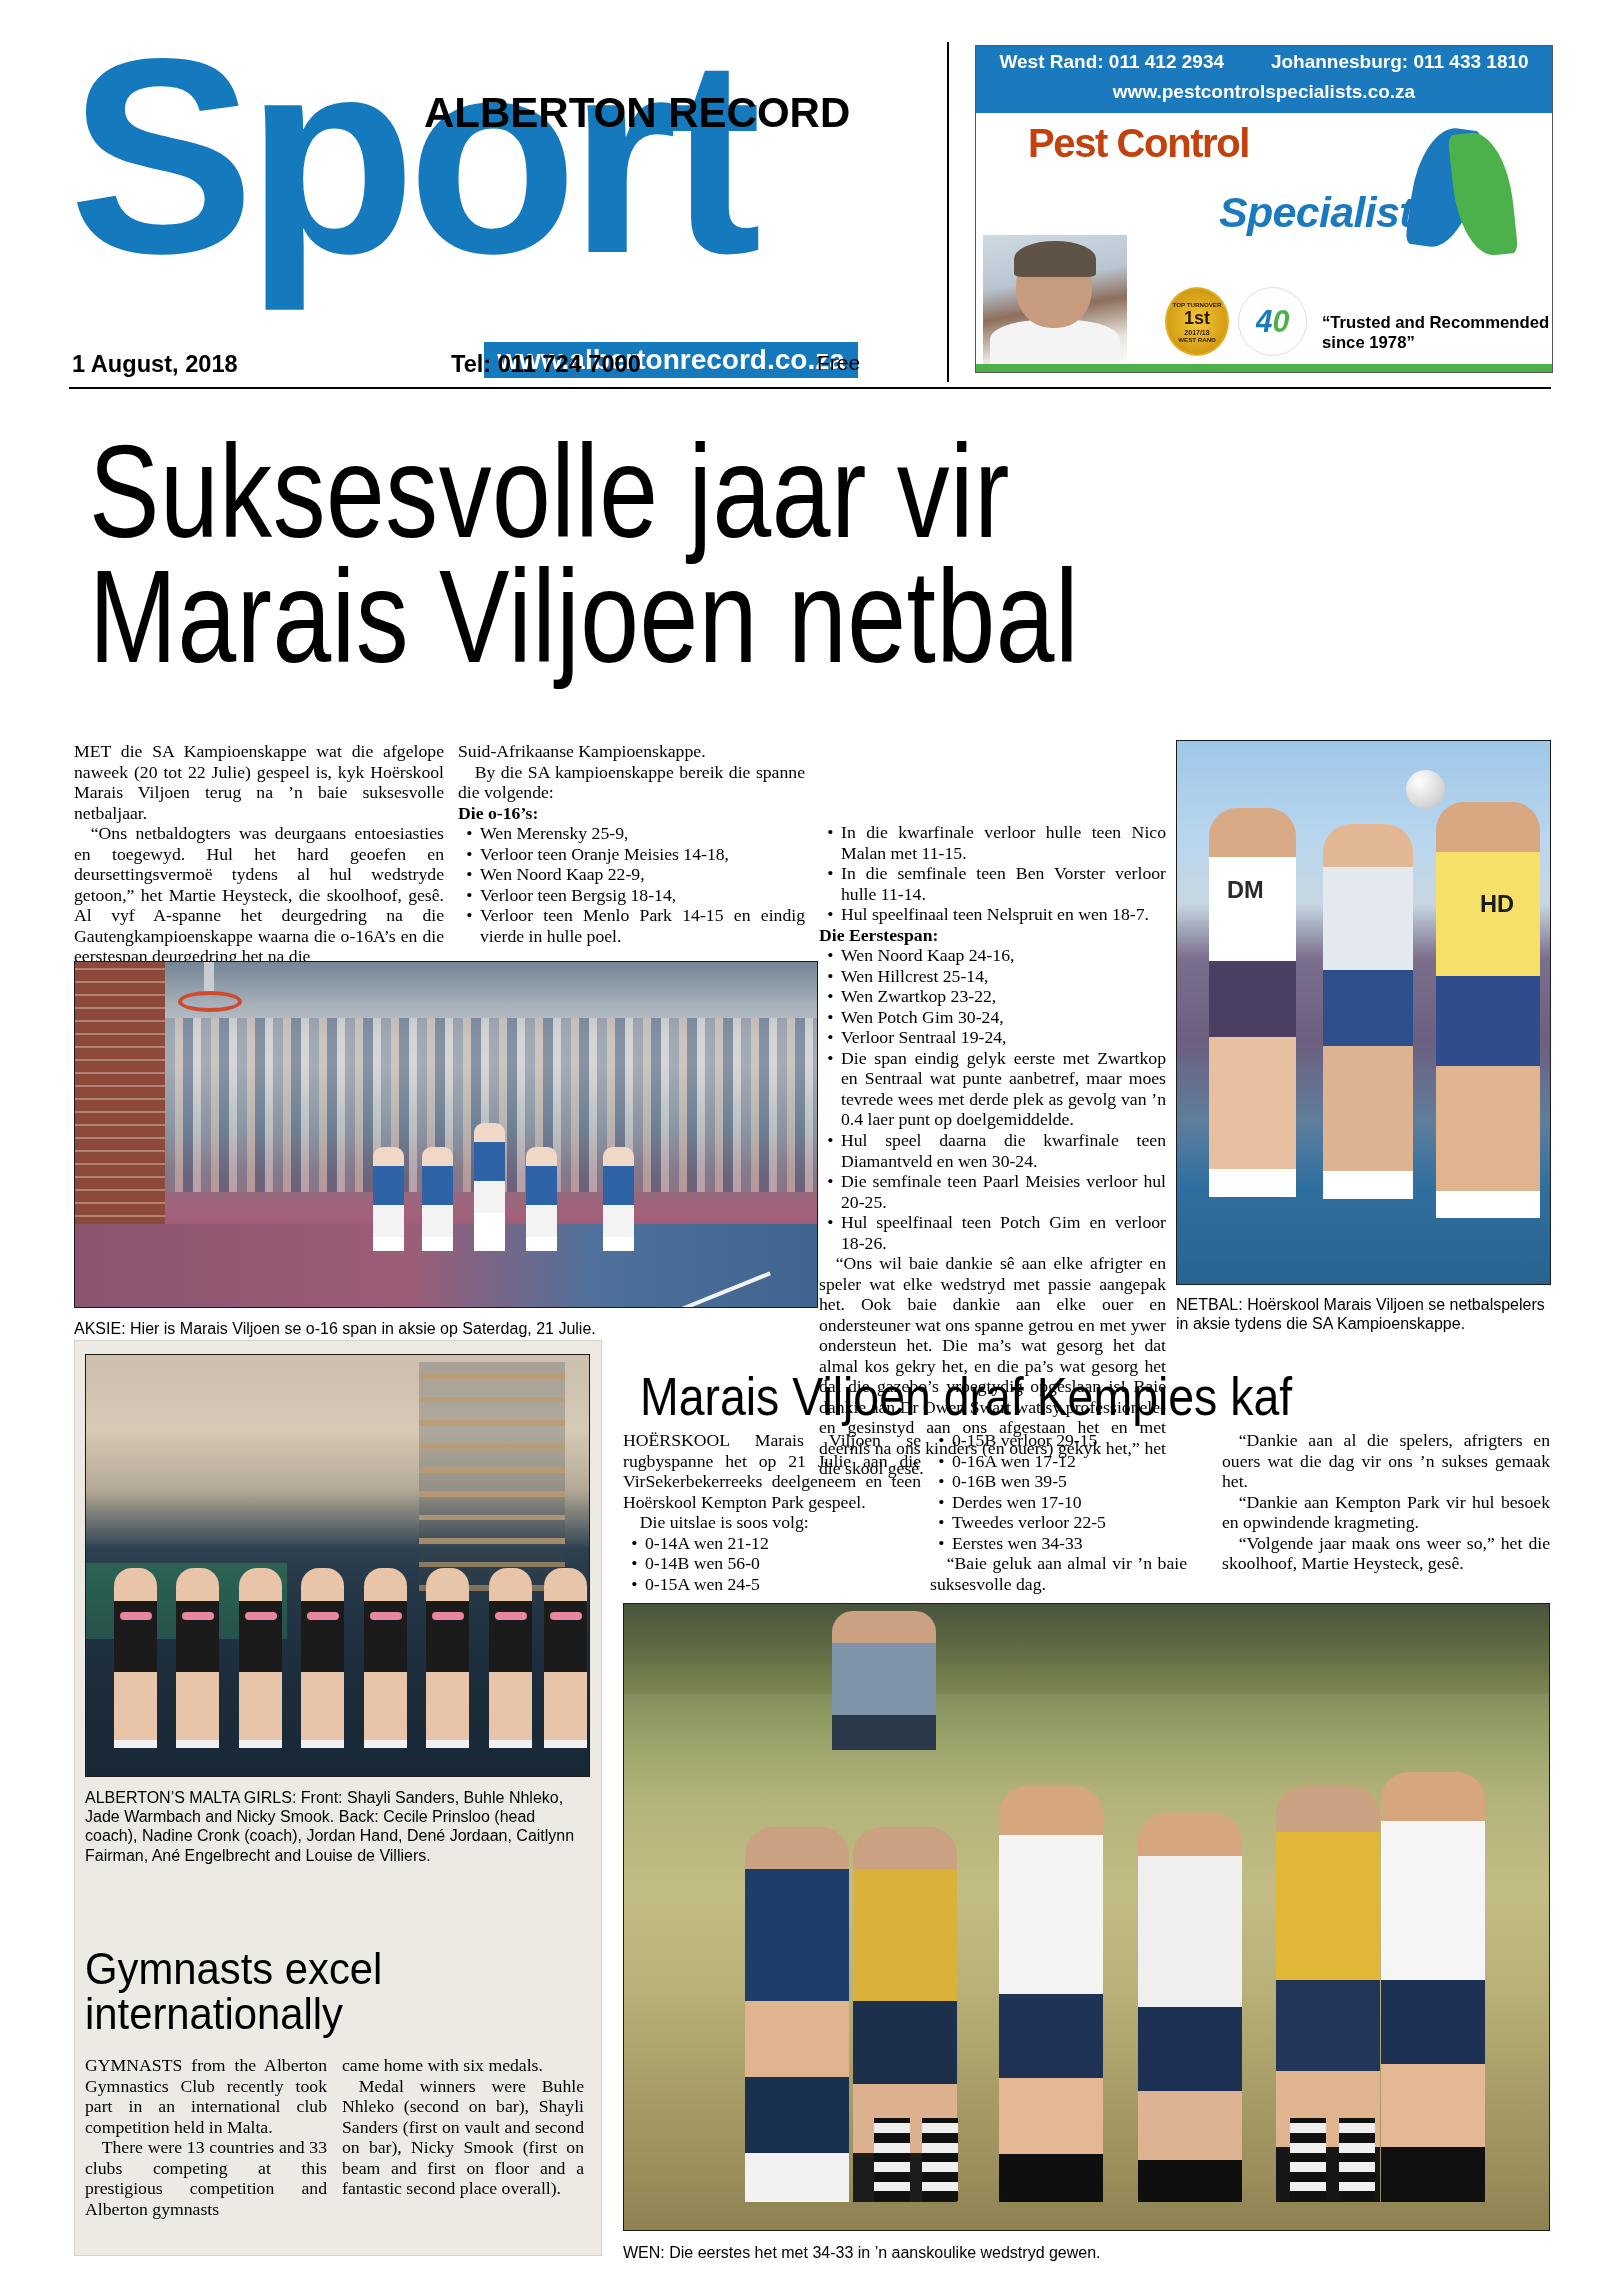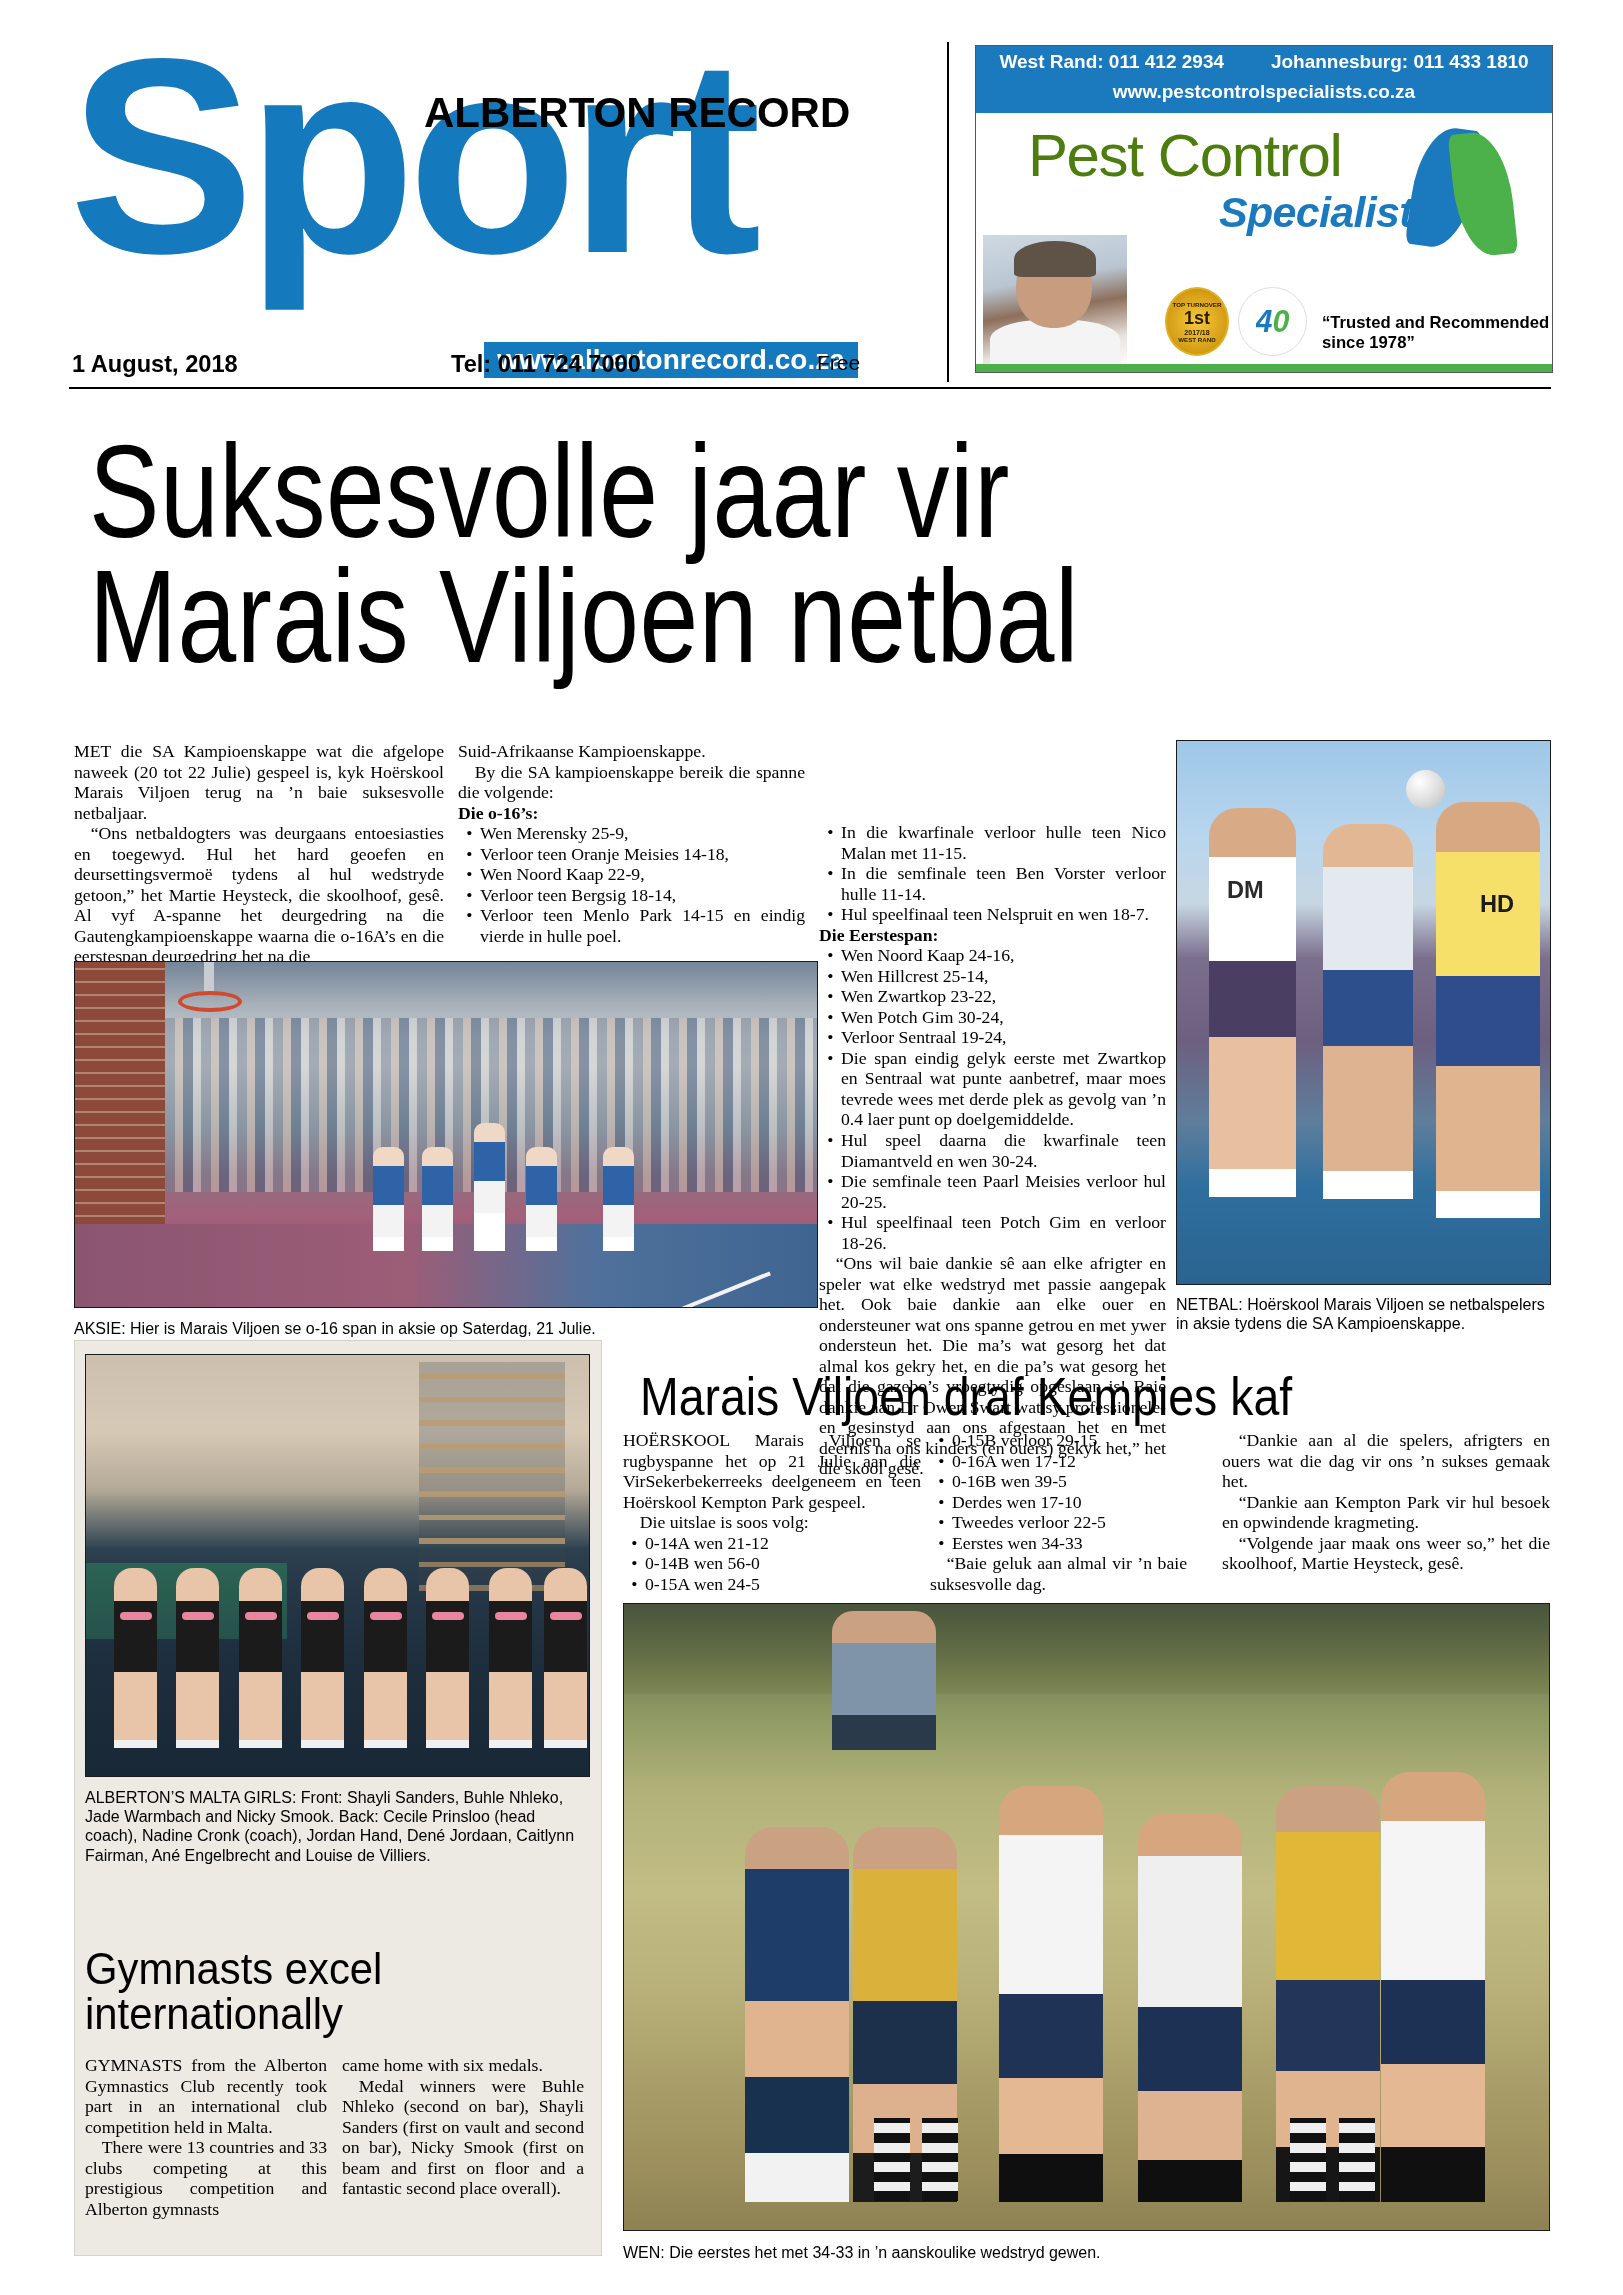--- a/index.html
+++ b/index.html
@@ -126,23 +126,23 @@
     font-family: "Liberation Sans", sans-serif;
     font-weight: bold;
     font-size: 19px;
     color: #fff;
   }
   .ad-body { position: absolute; left:0; top: 67px; width: 100%; height: 261px; background:#fff; }
   .ad-pest {
     position: absolute;
     left: 52px; top: 8.3px;
     font-family: "Liberation Sans", sans-serif;
-    font-weight: normal;
-    font-size: 60px;
-    color: #4d7c0f;
+    font-weight: bold;
+    font-size: 40px;
+    color: #c2410c;
     letter-spacing: -1.4px;
   }
   .ad-spec {
     position: absolute;
     left: 243px; top: 75px;
     font-family: "Liberation Sans", sans-serif;
     font-weight: bold;
     font-style: italic;
     font-size: 43px;
     color: #1b79bd;

